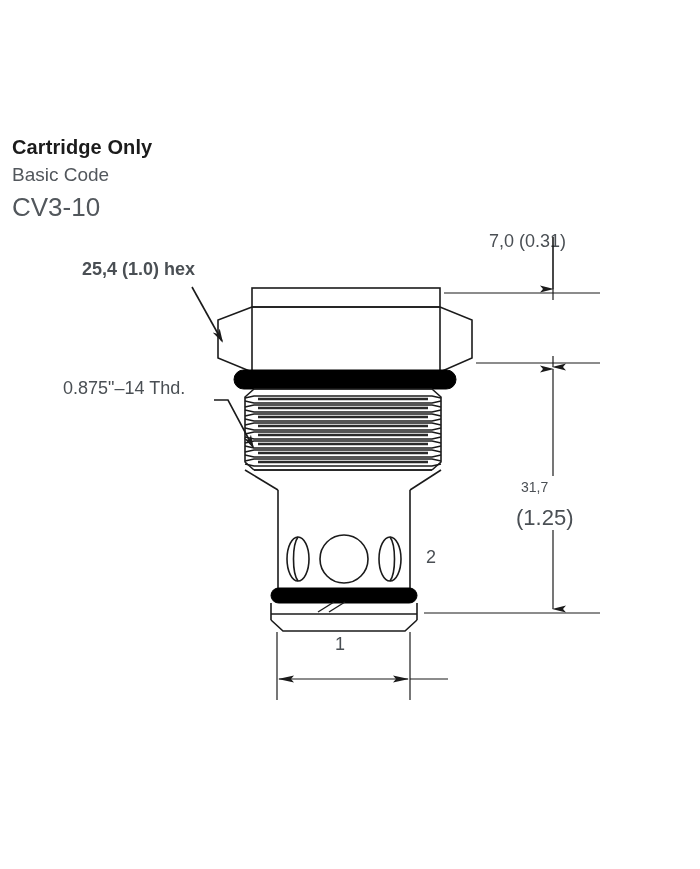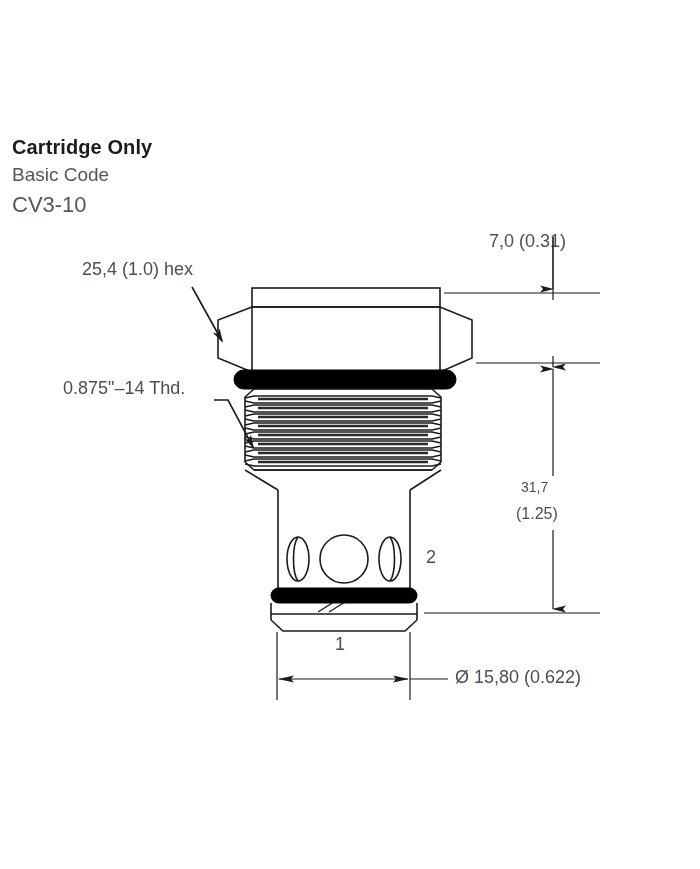--- a/index.html
+++ b/index.html
@@ -35,47 +35,48 @@
   #subtitle {
     left: 12px;
     top: 164px;
     font-size: 19px;
     color: #52575c;
     text-align: center;
   }
   #code {
     left: 12px;
     top: 192px;
-    font-size: 22px;
+    font-size: 26px;
     color: #52575c;
   }
   #lbl-hex {
     left: 82px;
     top: 259px;
     font-size: 18px;
+    font-weight: bold;
   }
   #lbl-thd {
     left: 63px;
     top: 378px;
     font-size: 18px;
   }
   #lbl-top {
     left: 489px;
     top: 231px;
     font-size: 18px;
   }
   #lbl-len1 {
     left: 521px;
     top: 479px;
     font-size: 14px;
   }
   #lbl-len2 {
     left: 516px;
     top: 505px;
-    font-size: 16px;
+    font-size: 22px;
   }
   #lbl-dia {
     left: 455px;
     top: 667px;
     font-size: 18px;
   }
   #lbl-port1 {
     left: 335px;
     top: 634px;
     font-size: 18px;
@@ -98,21 +99,20 @@
 
   <div class="txt" id="title">Cartridge Only</div>
   <div class="txt" id="subtitle">Basic Code</div>
   <div class="txt" id="code">CV3-10</div>
 
   <div class="txt" id="lbl-hex">25,4 (1.0) hex</div>
   <div class="txt" id="lbl-thd">0.875"–14 Thd.</div>
   <div class="txt" id="lbl-top">7,0 (0.31)</div>
   <div class="txt" id="lbl-len1">31,7</div>
   <div class="txt" id="lbl-len2">(1.25)</div>
-  <div class="txt" id="lbl-dia">Ø 15,80 (0.622)</div>
   <div class="txt" id="lbl-port1">1</div>
   <div class="txt" id="lbl-port2">2</div>
 
   <svg id="drawing" width="700" height="869" viewBox="0 0 700 869">
     <defs>
       <marker id="arrUp" markerWidth="10" markerHeight="14" refX="5" refY="1" orient="auto" markerUnits="userSpaceOnUse">
         <path d="M5,0 L8.5,14 L5,11 L1.5,14 Z" fill="#1b1b1b"></path>
       </marker>
       <marker id="arrDn" markerWidth="10" markerHeight="14" refX="5" refY="13" orient="auto" markerUnits="userSpaceOnUse">
         <path d="M5,14 L8.5,0 L5,3 L1.5,0 Z" fill="#1b1b1b"></path>

